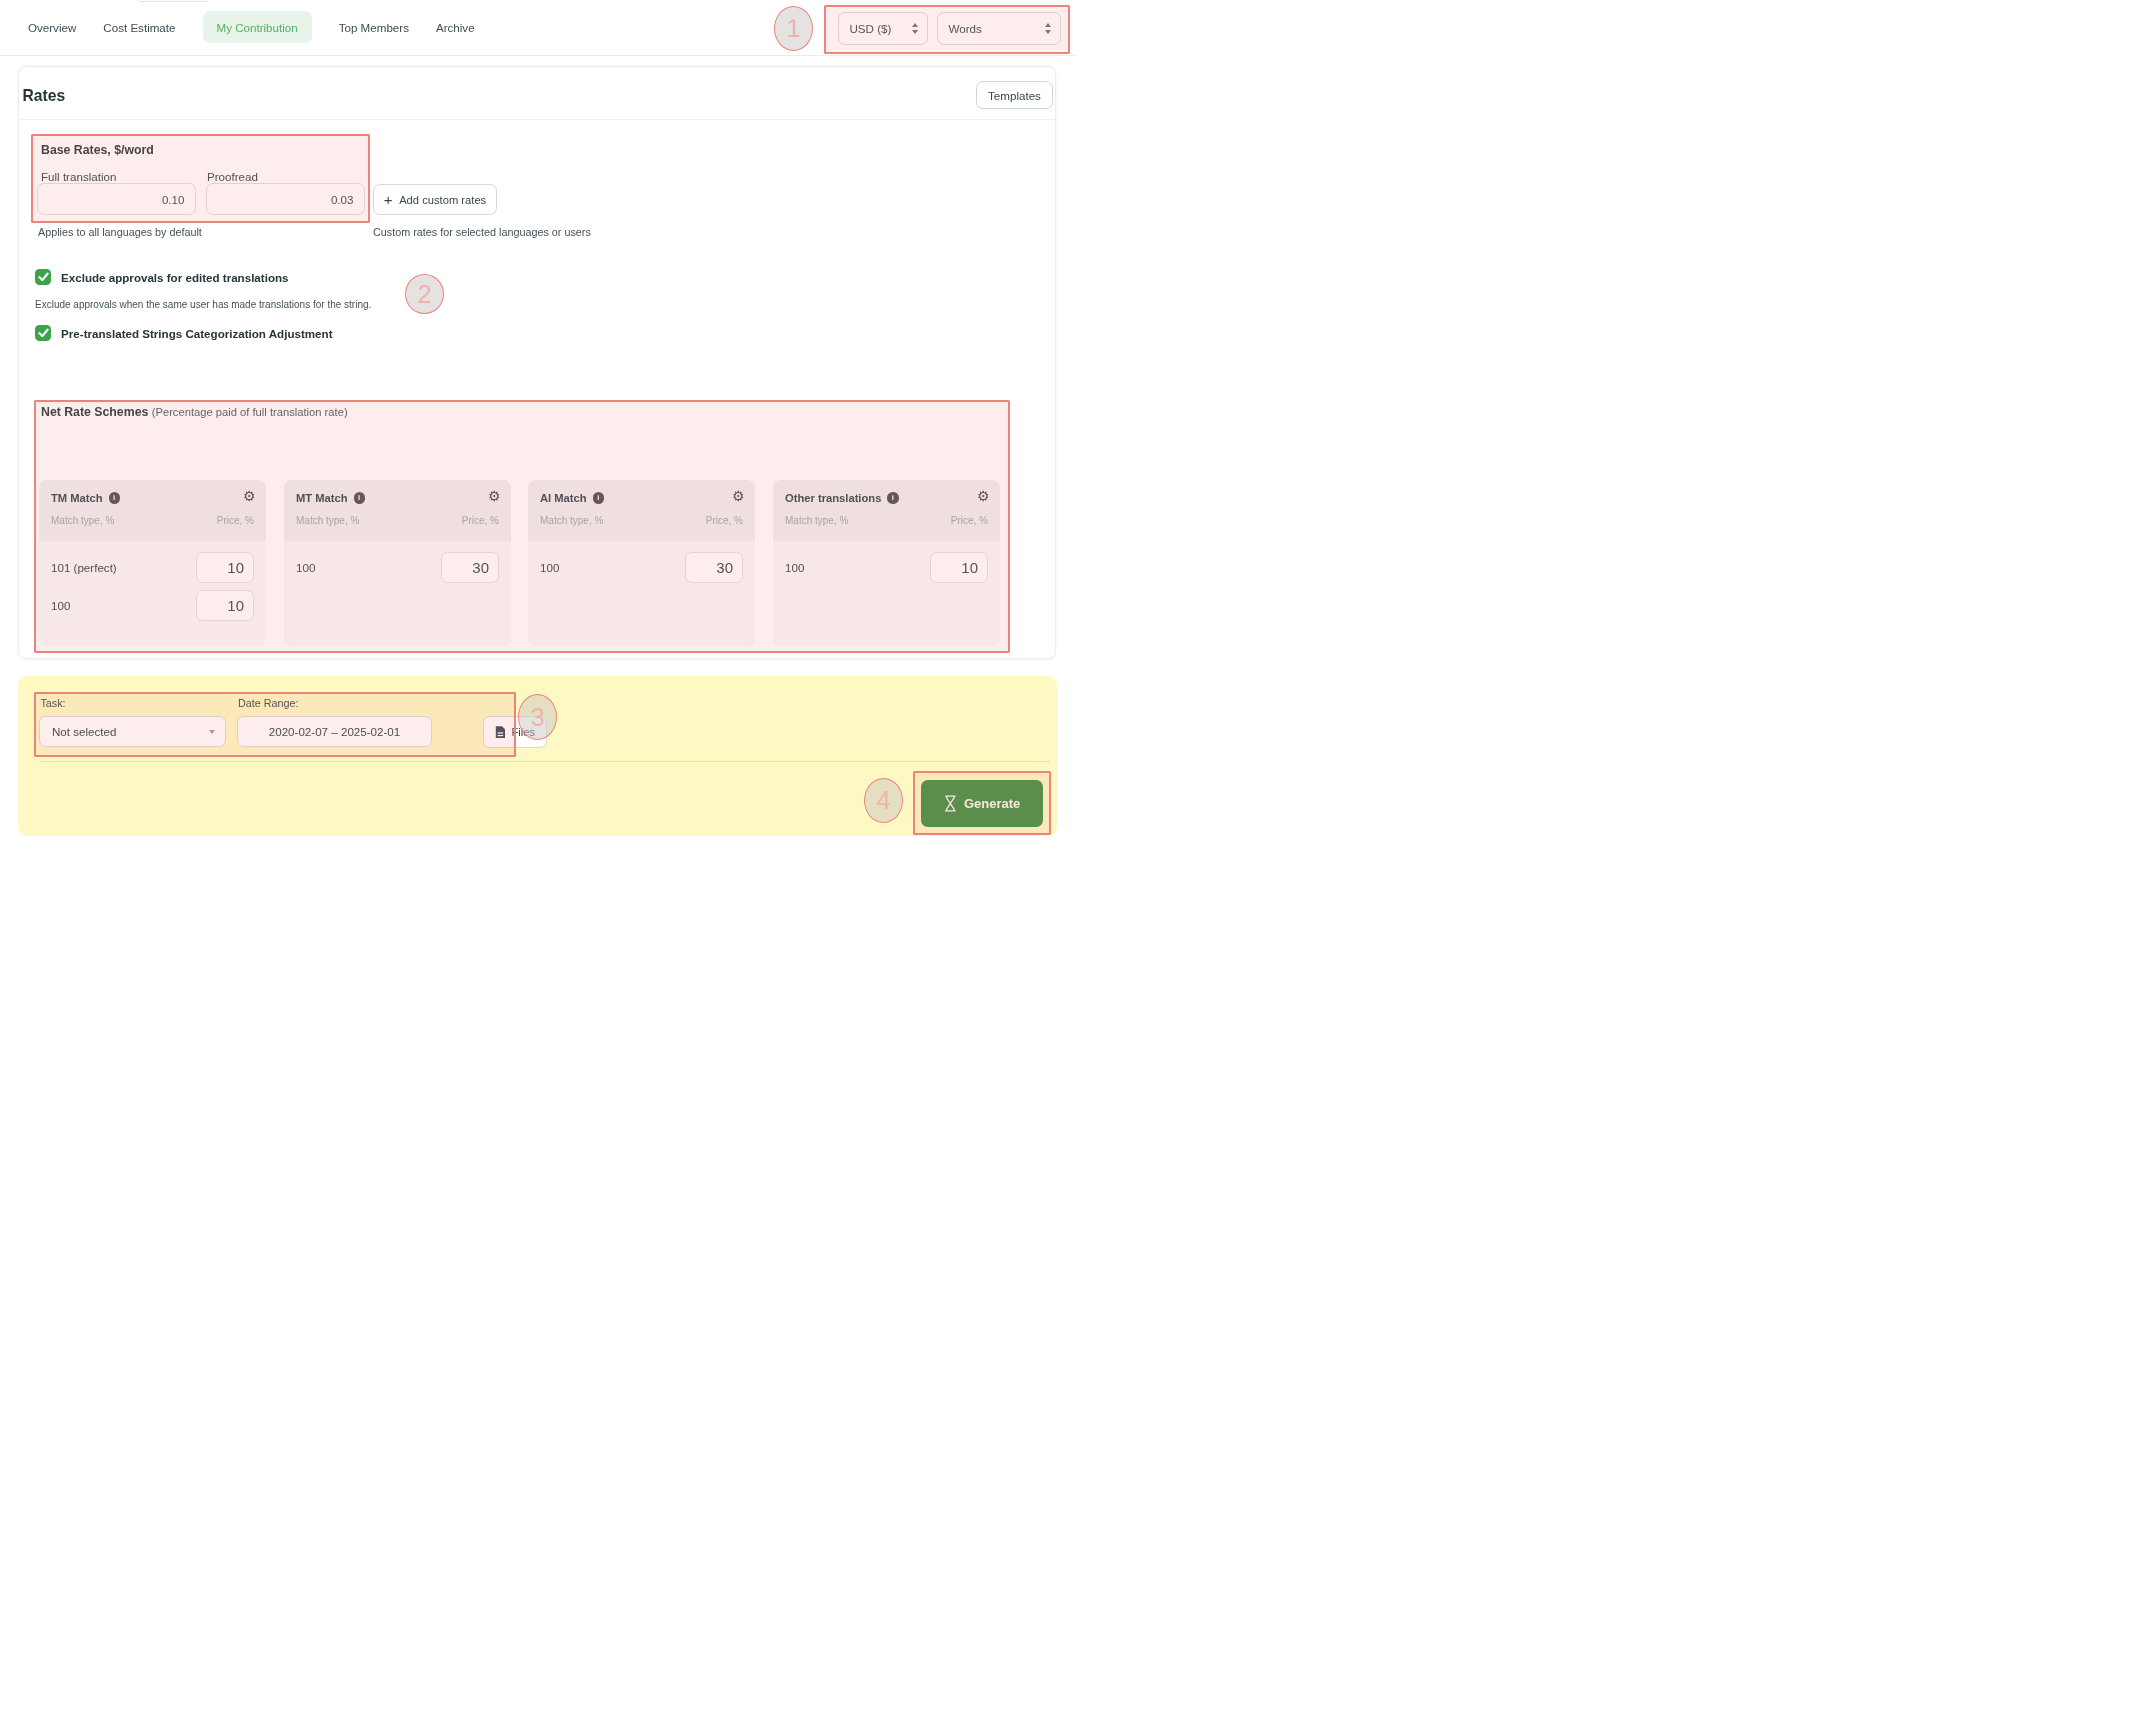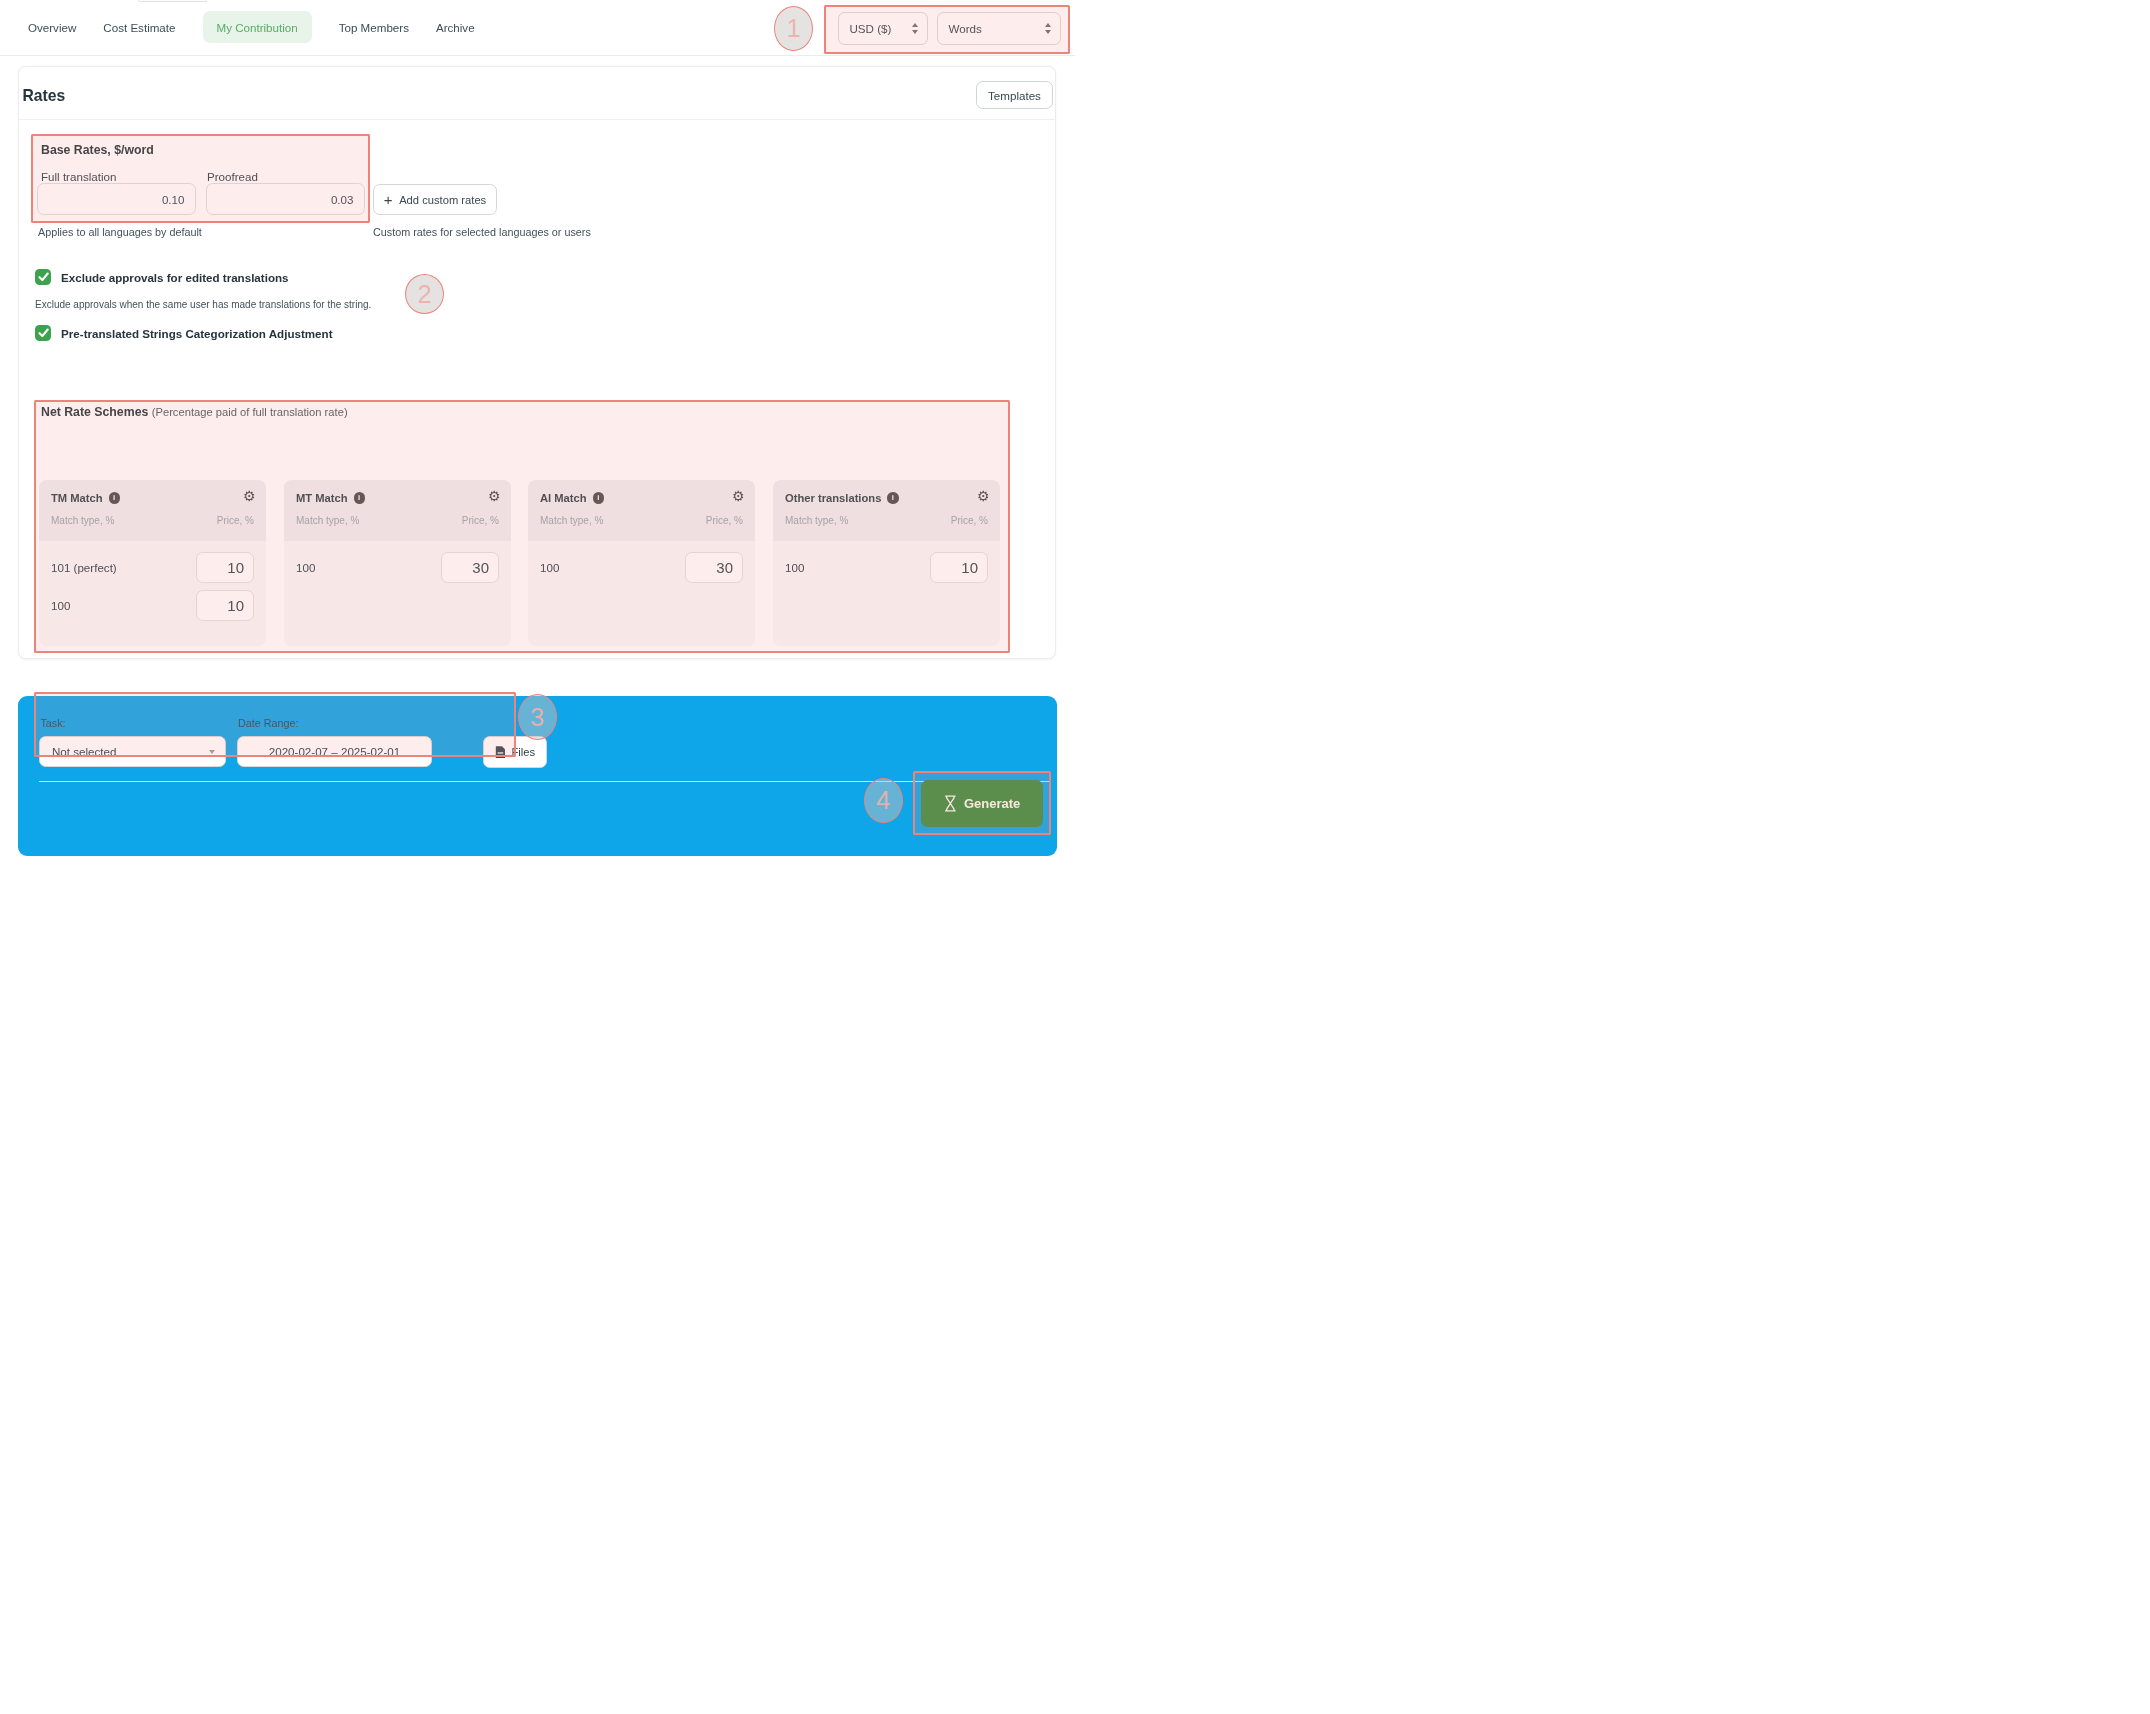--- a/index.html
+++ b/index.html
@@ -64,21 +64,21 @@
   .info-icon { width:11.2px; height:11.2px; border-radius:50%; background:#4c4c4c; color:#fff; font-size:7.8px;
     font-weight:bold; display:flex; align-items:center; justify-content:center; line-height:1; }
   .gear { position:absolute; right:10.5px; top:9px; font-family:"DejaVu Sans",sans-serif; font-size:14px; color:#454545; cursor:pointer; line-height:1; }
   .col-subrow { display:flex; justify-content:space-between; margin-top:11.2px; font-size:10px; color:#9aa4ab; }
   .scheme-row { position:absolute; left:12px; right:12px; height:31px; display:flex; align-items:center; justify-content:space-between; }
   .scheme-row .m { font-size:11.6px; color:#32424a; }
   .mini-input { width:58px; height:31px; background:#fff; border:0.7px solid #e3dfdf; border-radius:6.7px;
     font-family:inherit; font-size:15px; color:#37474f; text-align:right; padding:0 9px; }
 
   
-  .footer { position:absolute; left:18px; top:696px; width:1039px; height:160px; background:#0ea5e9; border-radius:9px; }
+  .footer { position:absolute; left:18px; top:676px; width:1039px; height:160px; background:#fef9c3; border-radius:9px; }
   .f-label { position:absolute; font-size:10.8px; color:#37474f; }
   .f-select { position:absolute; left:21px; top:40px; width:187px; height:31px; background:#fff; border:0.7px solid #d8d8d8;
     border-radius:6.7px; display:flex; align-items:center; justify-content:space-between; padding:0 10.5px 0 12px;
     font-size:11.6px; color:#2e3e46; cursor:pointer; }
   .caret { width:0; height:0; border-left:3.7px solid transparent; border-right:3.7px solid transparent; border-top:4.5px solid #9b9b9b; }
   .f-date { position:absolute; left:219px; top:40px; width:195px; height:31px; background:#fff; border:0.7px solid #d8d8d8;
     border-radius:6.7px; font-family:inherit; font-size:11.6px; color:#2e3e46; text-align:center; }
   .files-btn { position:absolute; left:427px; top:40px; width:64px; height:32px; background:#fff; border:0.7px solid #d6d6d6;
     border-radius:6.7px; display:flex; align-items:center; justify-content:center; gap:6px; font-size:11.2px; color:#2e3e46; cursor:pointer;margin-left:38px; }
   .f-divider { position:absolute; left:21px; top:85px; width:1011px; height:0.7px; background:#dedede; }

